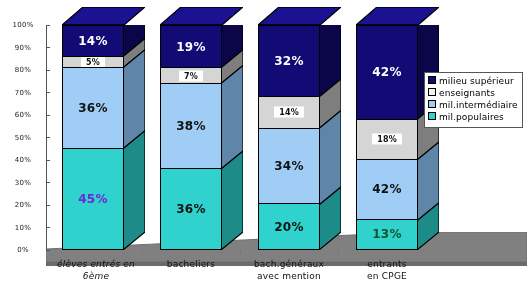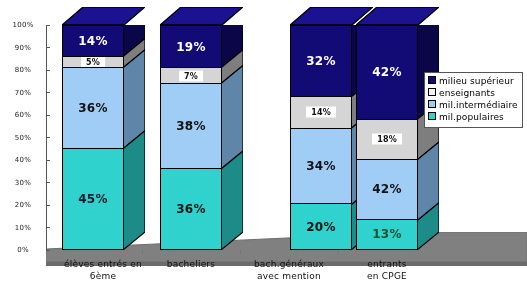--- a/index.html
+++ b/index.html
@@ -211,21 +211,21 @@
           <div class="seg" style="height: 14%; background: rgb(18, 11, 117);">
             <div class="lbl" style="color: rgb(255, 255, 255);"><span>14%</span></div>
           </div>
           <div class="seg" style="height: 5%; background: rgb(213, 213, 213);">
             <div class="lbl small boxed" style="color: rgb(17, 17, 17);"><span>5%</span></div>
           </div>
           <div class="seg" style="height: 36%; background: rgb(159, 205, 245);">
             <div class="lbl" style="color: rgb(17, 17, 17);"><span>36%</span></div>
           </div>
           <div class="seg" style="height: 45%; background: rgb(47, 210, 204);">
-            <div class="lbl" style="color: #0f172a;"><span>45%</span></div>
+            <div class="lbl" style="color: #6d28d9;"><span>45%</span></div>
           </div>
         </div>
       </div>
       <div class="bar" style="left: 160px; bottom: 54px;">
         <div class="topface"><svg width="83" height="18" viewBox="0 0 83 18">
             <polygon points="0,18 21,0 83,0 62,18" fill="#1A1290" stroke="#000000" stroke-width="1.3"></polygon>
           </svg></div>
         <div class="side" style="overflow: visible;"><svg width="22" height="225" viewBox="0 0 22 225">
             <polygon points="0,0 22,-18 22,24.75 0,42.75" fill="#0A0647" stroke="#000000" stroke-width="1.2"></polygon>
             <polygon points="0,42.75 22,24.75 22,40.5 0,58.5" fill="#7E7E7E" stroke="#000000" stroke-width="1.2"></polygon>
@@ -240,21 +240,21 @@
             <div class="lbl small boxed" style="color: rgb(17, 17, 17);"><span>7%</span></div>
           </div>
           <div class="seg" style="height: 38%; background: rgb(159, 205, 245);">
             <div class="lbl" style="color: rgb(17, 17, 17);"><span>38%</span></div>
           </div>
           <div class="seg" style="height: 36%; background: rgb(47, 210, 204);">
             <div class="lbl" style="color: rgb(17, 17, 17);"><span>36%</span></div>
           </div>
         </div>
       </div>
-      <div class="bar" style="left: 258px; bottom: 54px; margin-left: 32px;">
+      <div class="bar" style="left: 258px; bottom: 54px;">
         <div class="topface"><svg width="83" height="18" viewBox="0 0 83 18">
             <polygon points="0,18 21,0 83,0 62,18" fill="#1A1290" stroke="#000000" stroke-width="1.3"></polygon>
           </svg></div>
         <div class="side" style="overflow: visible;"><svg width="22" height="225" viewBox="0 0 22 225">
             <polygon points="0,0 22,-18 22,54 0,72" fill="#0A0647" stroke="#000000" stroke-width="1.2"></polygon>
             <polygon points="0,72 22,54 22,85.5 0,103.5" fill="#7E7E7E" stroke="#000000" stroke-width="1.2"></polygon>
             <polygon points="0,103.5 22,85.5 22,162 0,180" fill="#5F86A8" stroke="#000000" stroke-width="1.2"></polygon>
             <polygon points="0,180 22,162 22,207 0,225" fill="#1D8C88" stroke="#000000" stroke-width="1.2"></polygon>
           </svg></div>
         <div class="stack">
@@ -293,21 +293,21 @@
             <div class="lbl" style="color: rgb(17, 17, 17);"><span>42%</span></div>
           </div>
           <div class="seg" style="height: 13%; background: rgb(47, 210, 204);">
             <div class="lbl" style="color: #14532d;"><span>13%</span></div>
           </div>
         </div>
       </div>
     </div>
 
   <div id="catlabels">
-      <div class="catlabel" style="left: 43px;">
+      <div class="catlabel" style="left: 36px; font-style: italic;">
         <div>élèves entrés en</div>
         <div>6ème</div>
       </div>
       <div class="cattick" style="left: 142px;"></div>
       <div class="catlabel" style="left: 131px;">
         <div>bacheliers</div>
       </div>
       <div class="cattick" style="left: 240px;"></div>
       <div class="catlabel" style="left: 229px;">
         <div>bach.généraux</div>

